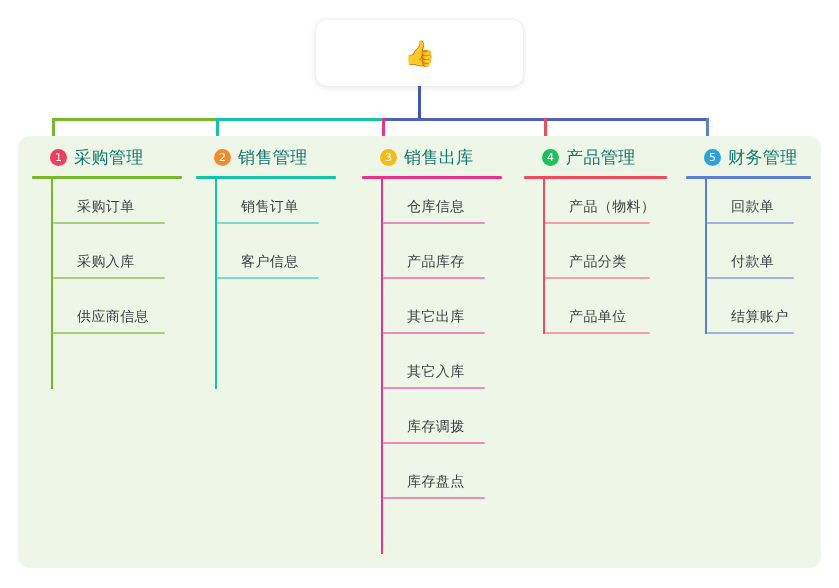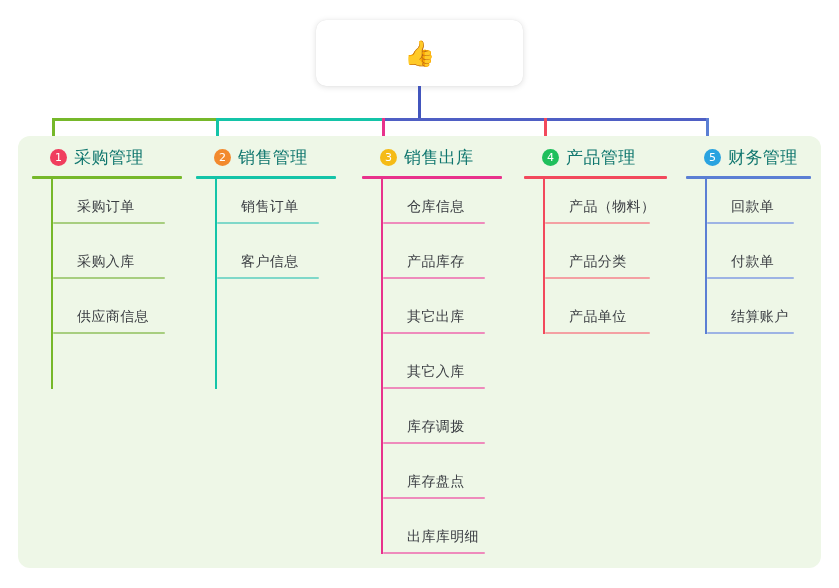--- a/index.html
+++ b/index.html
@@ -212,24 +212,20 @@
           <div class="leaf-rule" style="background: rgb(238, 139, 188); width: 102px;"></div>
         </div>
         <div class="leaf">
           <span class="leaf-text">库存调拨</span>
           <div class="leaf-rule" style="background: rgb(238, 139, 188); width: 102px;"></div>
         </div>
         <div class="leaf">
           <span class="leaf-text">库存盘点</span>
           <div class="leaf-rule" style="background: rgb(238, 139, 188); width: 102px;"></div>
         </div>
-        <div class="leaf">
-          <span class="leaf-text">出库库明细</span>
-          <div class="leaf-rule" style="background: rgb(238, 139, 188); width: 102px;"></div>
-        </div>
       </div>
     </div>
     <div class="column" style="left: 524px; width: 143px;">
       <div class="col-head">
         <span class="badge" style="background: rgb(31, 191, 92);">4</span>
         <span class="col-title">产品管理</span>
       </div>
       <div class="head-rule" style="background: rgb(242, 73, 92); width: 143px;"></div>
       <div class="branch">
         <div class="spine" style="background: rgb(242, 73, 92); height: 155px;"></div>

